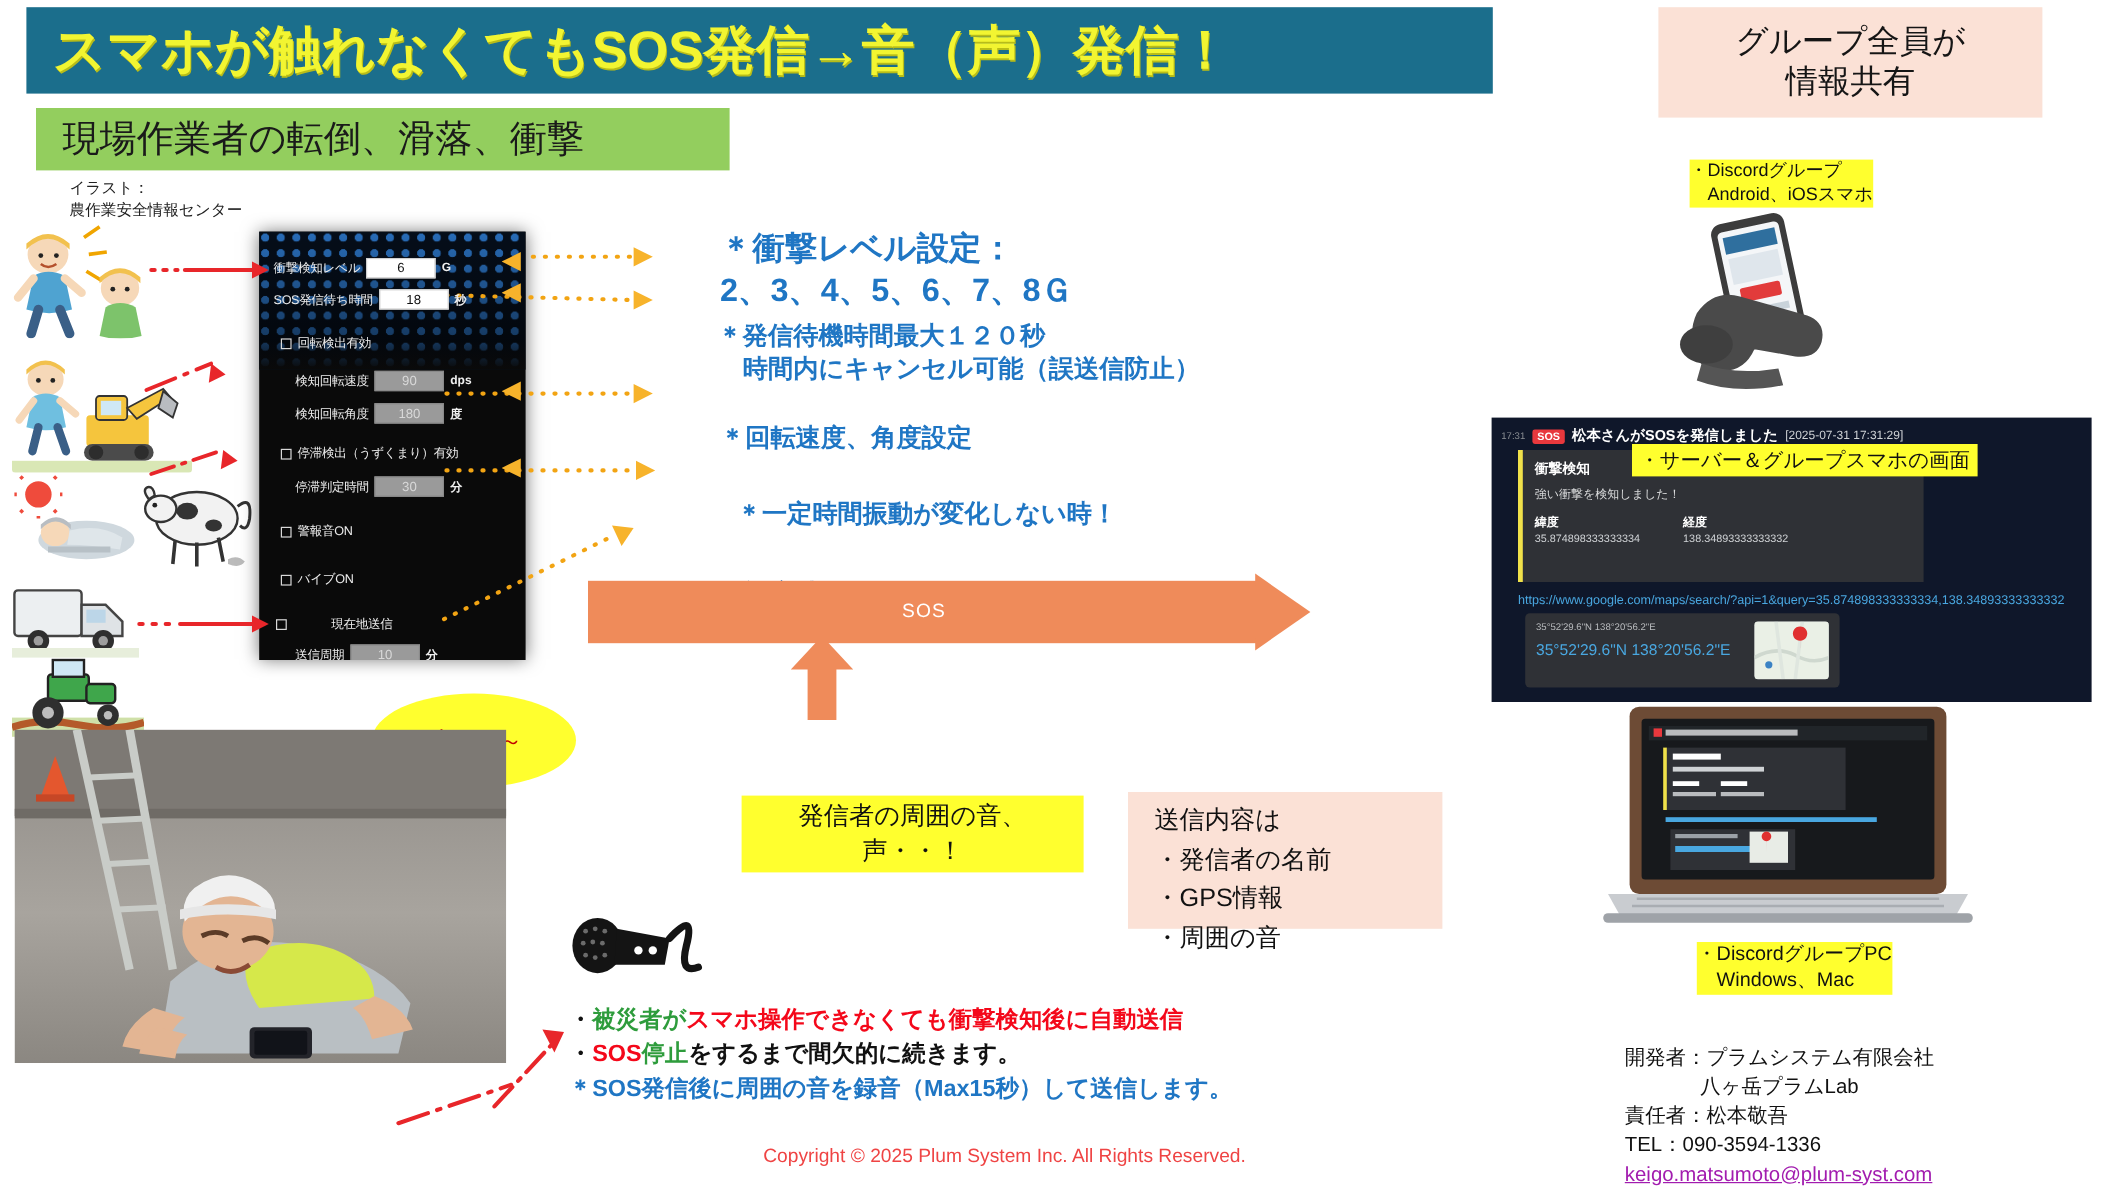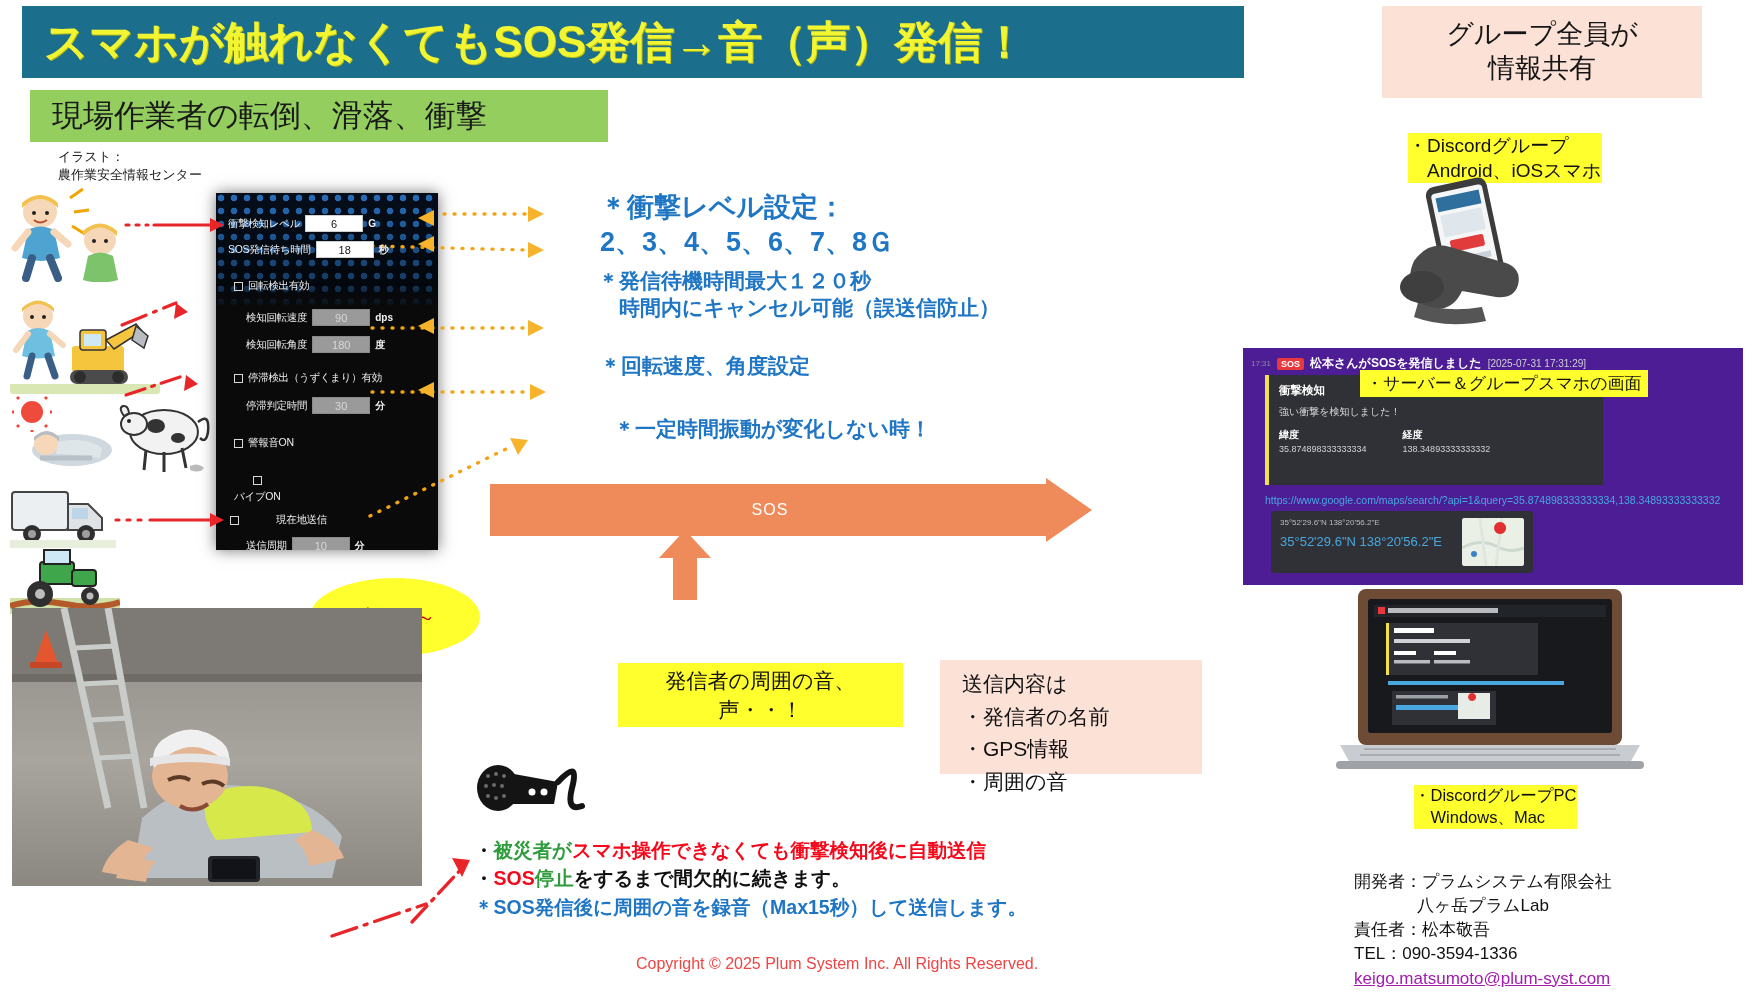--- a/index.html
+++ b/index.html
@@ -102,26 +102,26 @@
   #bubble .oval span { color: #c00000; font-size: 20px; }
 
   
   #photo { left: 12px; top: 608px; width: 410px; height: 278px; overflow: hidden; }
 
   
   #grp-box { left: 1382px; top: 6px; width: 320px; height: 92px; background: #fbe1d6;
              display:flex; flex-direction:column; align-items:center; justify-content:center; }
   #grp-box div { font-size: 27px; color: #151515; line-height: 1.25; }
 
-  #discord-mobile-label { left: 1408px; top: 133px; font-size: 19px; color: #111; line-height: 1.32; }
+  #discord-mobile-label { left: 1408px; top: 133px; font-size: 15px; color: #111; line-height: 1.32; }
 
   
   #discord-shot {
     left: 1243px; top: 348px; width: 500px; height: 237px;
-    background: #4c1d95; color: #dcddde; overflow: hidden;
+    background: #0f172a; color: #dcddde; overflow: hidden;
   }
   #discord-shot .dm-head { position:absolute; left: 8px; top: 7px; font-size: 11px; display:flex; align-items:center; gap:6px; }
   #discord-shot .sosbadge { background: #e8383d; color:#fff; font-size: 9px; font-weight: bold; padding: 1px 4px; border-radius: 2px; }
   #discord-shot .embed {
     position: absolute; left: 22px; top: 27px; width: 338px; height: 110px;
     background: #2f3136; border-left: 4px solid #f0e14a; padding: 8px 10px;
   }
   #discord-shot .embed .t { font-size: 11.5px; font-weight: bold; color:#fff; }
   #discord-shot .embed .d { font-size: 10px; margin-top: 7px; color:#dcddde; }
   #discord-shot .embed .cols { display: flex; gap: 36px; margin-top: 9px; }
@@ -315,21 +315,21 @@
       <span class="lbl">停滞判定時間</span>
       <span class="fld dim">30</span>
       <span class="unit">分</span>
     </div>
 
     <div class="row" style="left:18px; top:243px;">
       <span class="cbx"></span>
       <span class="lbl">警報音ON</span>
     </div>
 
-    <div class="row" style="left:18px; top:283px;flex-direction:column;">
+    <div class="row" style="left:18px; top:283px;">
       <span class="cbx"></span>
       <span class="lbl">バイブON</span>
     </div>
 
     <div class="row" style="left:14px; top:320px;gap:37px;">
       <span class="cbx"></span>
       <span class="lbl">現在地送信</span>
     </div>
 
     <div class="row" style="left:30px; top:344px;">

